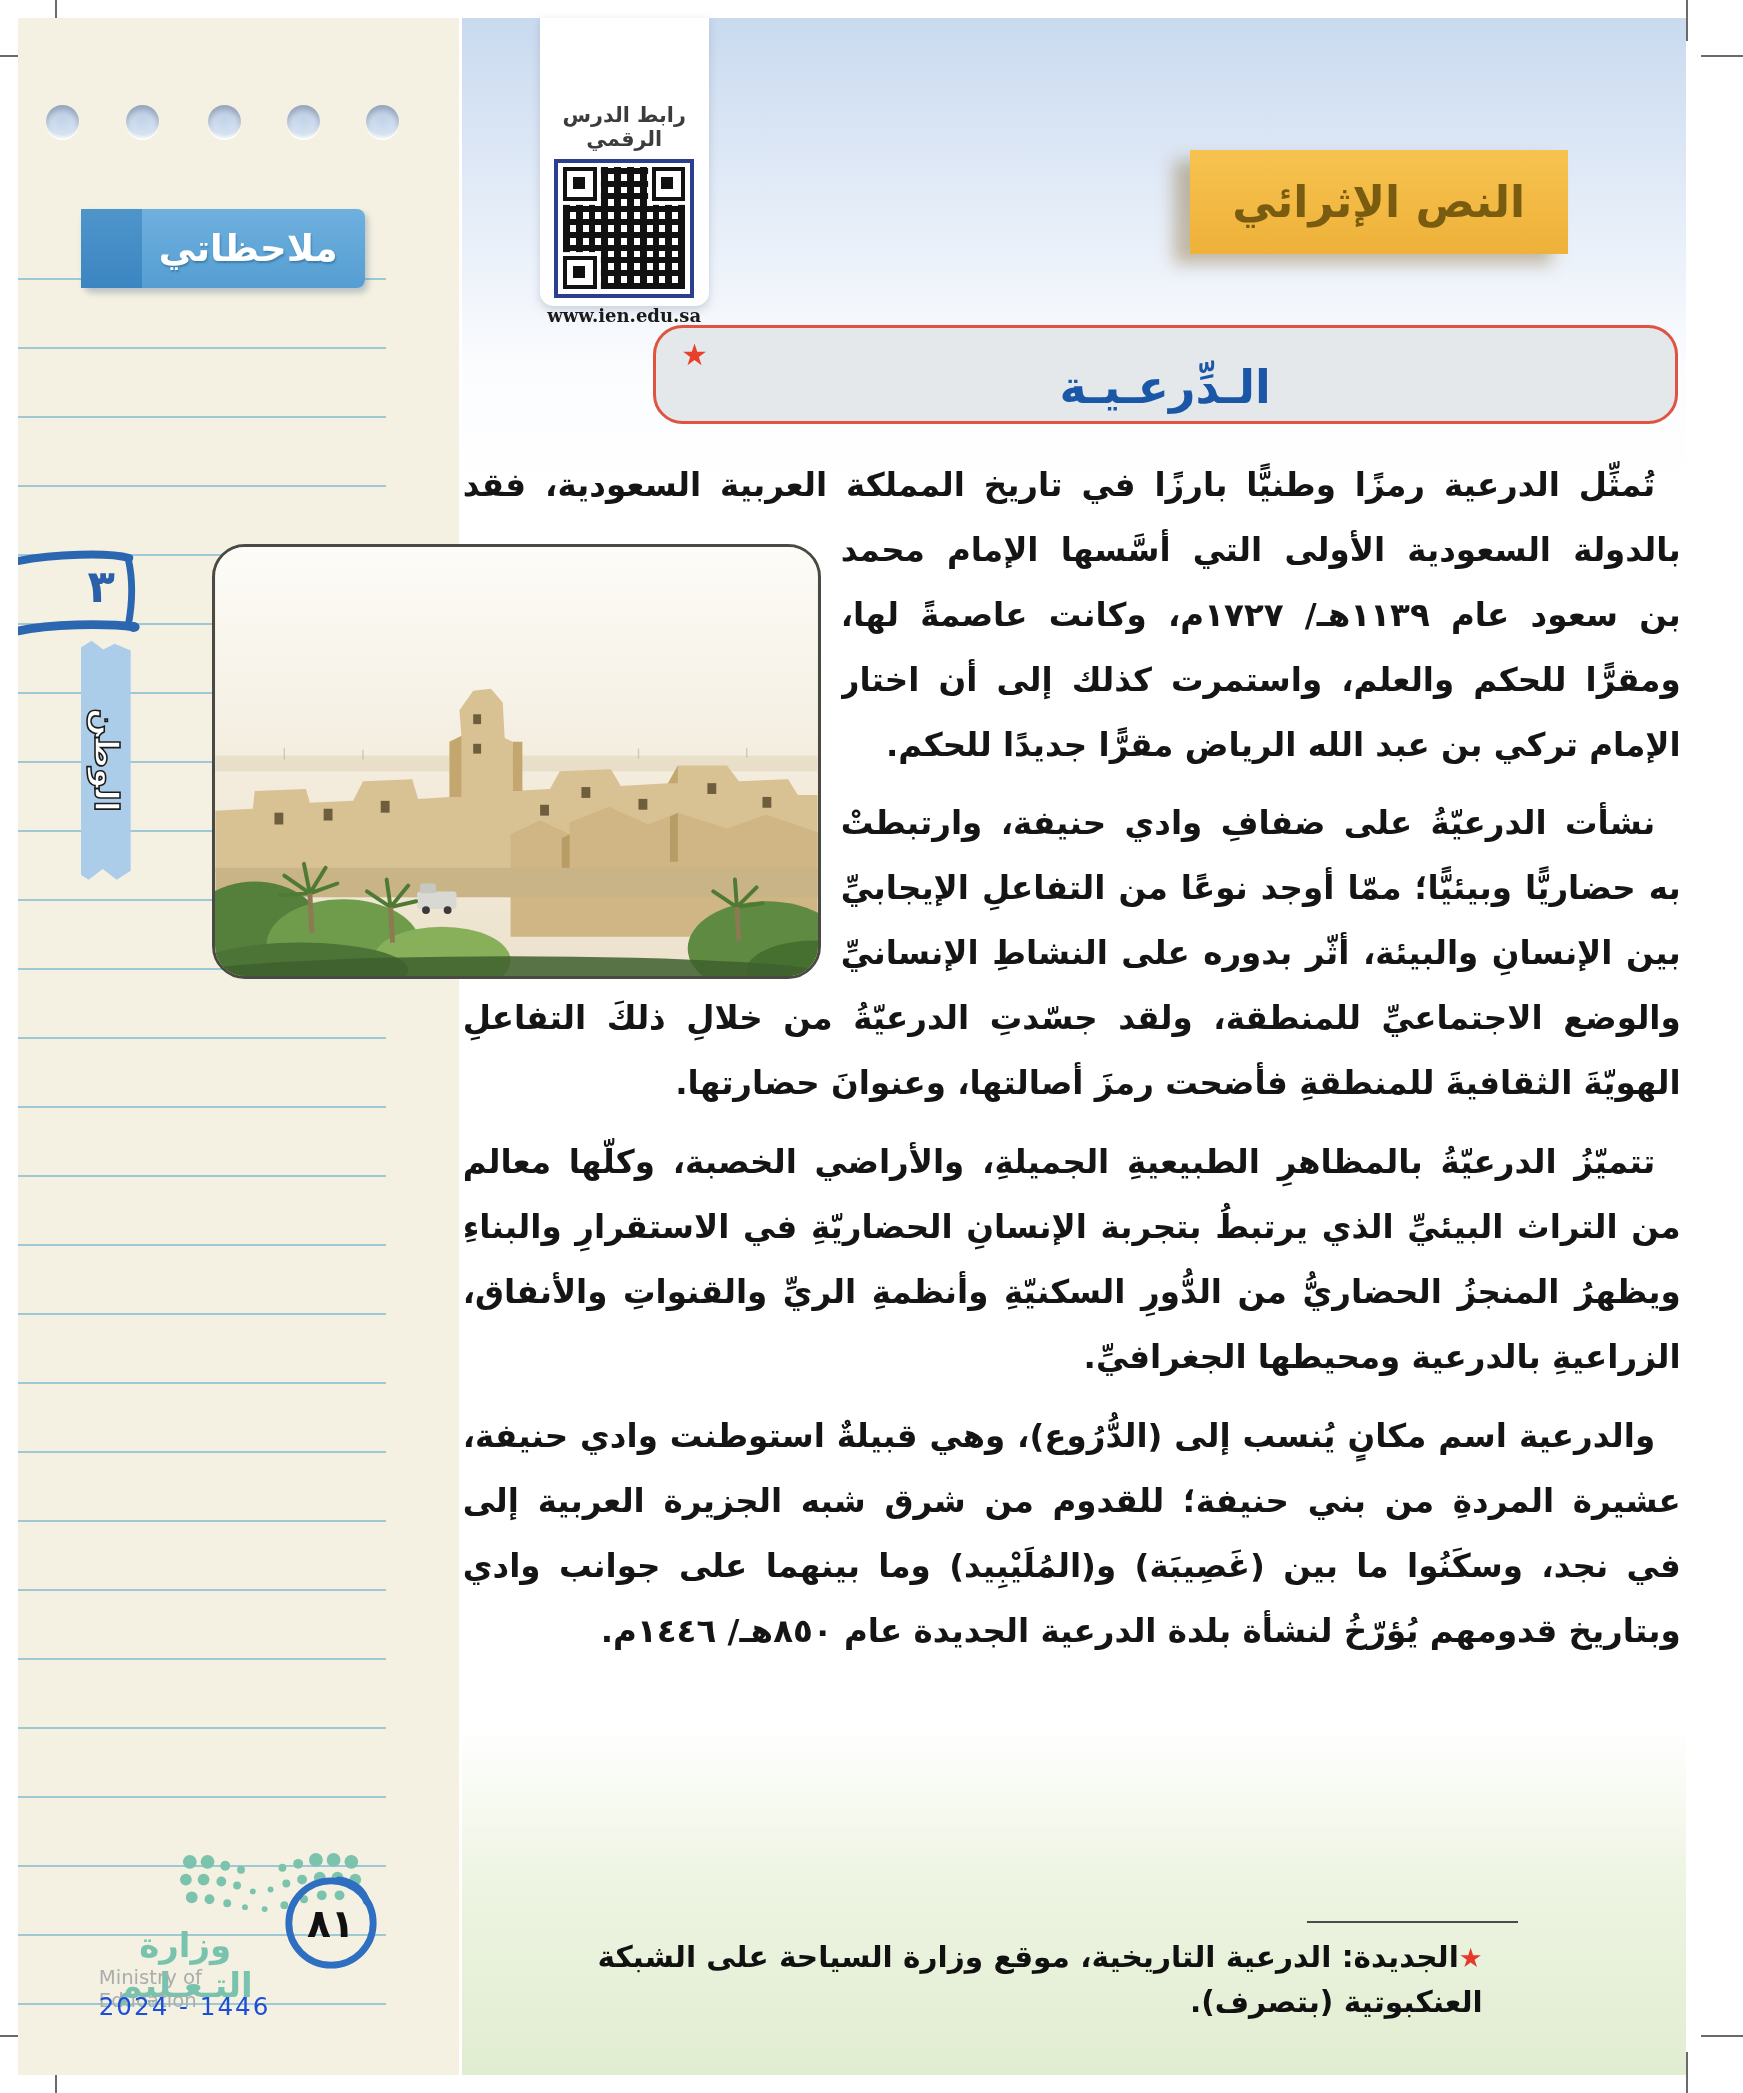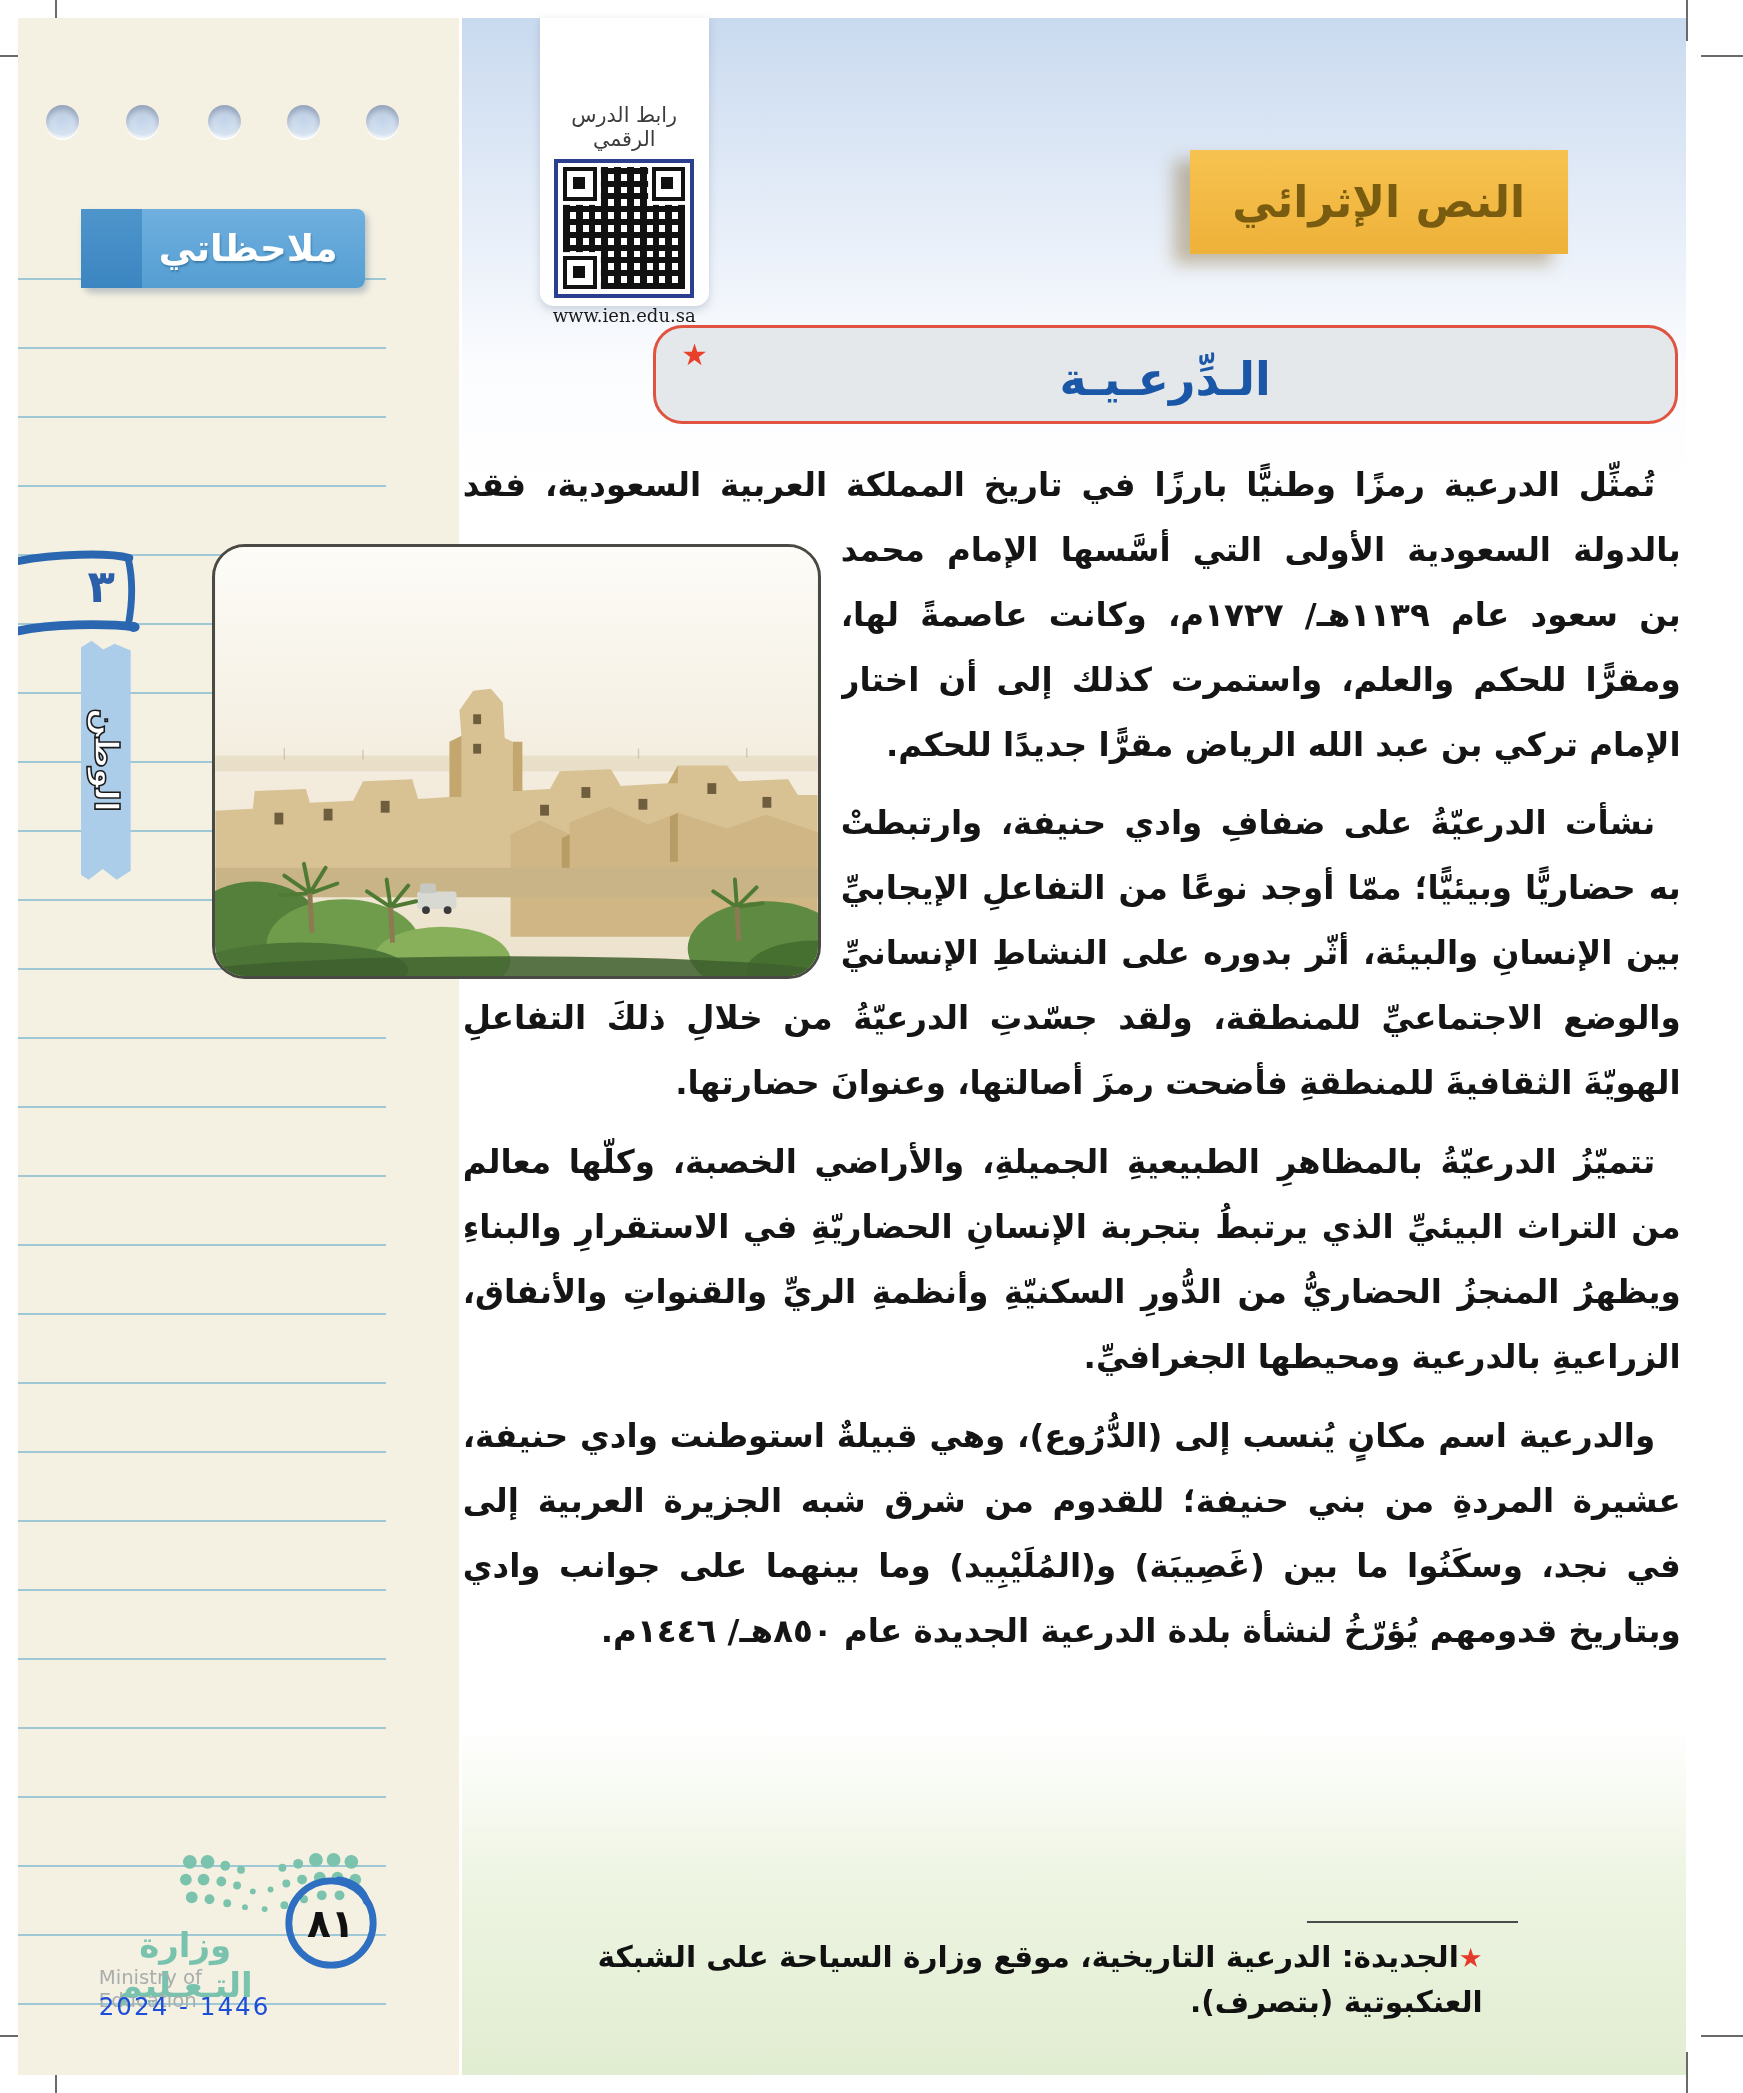--- a/index.html
+++ b/index.html
@@ -28,40 +28,40 @@
   .tape{position:absolute;left:63px;top:623px;width:50px;height:239px;background:#ABCDE9;
         clip-path:polygon(0 6.9px,22% 0,45% 8.9px,68% 3px,100% 9.9px,100% calc(100% - 8.9px),72% 100%,44% calc(100% - 10.8px),16% 100%,0 calc(100% - 4.9px));}
   .tape span{position:absolute;left:50%;top:50%;transform:translate(-50%,-50%) rotate(90deg);
         white-space:nowrap;font-weight:bold;font-size:32.5px;color:#fff;letter-spacing:3px;
         -webkit-text-stroke:1.6px #1a1a1a;}
   
   .content{position:absolute;left:441px;top:0;width:1227px;height:2057px;border-left:3.9px solid #fff;box-sizing:border-box;
         background:linear-gradient(180deg,#C9DAEF 0%,#DEE8F6 7%,#FBFCFE 17%,#FFFFFF 23%,#FFFFFF 83%,#EDF4E1 91%,#E1EDD1 100%);}
   
   .qr-card{position:absolute;left:522px;top:0;width:169px;height:288px;background:#fff;
-        border-radius:0 0 13.8px 13.8px;box-shadow:0 3.9px 8.9px rgba(110,125,150,.3);}
+        border-radius:0 0 13.8px 13.8px;box-shadow:0 3.9px 8.9px rgba(110,125,150,.3);font-weight:bold;}
   .qr-label{margin-top:85px;text-align:center;font-size:20.7px;color:#3c3c3c;direction:rtl;}
   .qr{position:relative;width:122px;height:122px;margin:7.9px auto 0;border:4.9px solid #2C3F8E;background:#fff;padding:4.9px;}
   .qr-mod{width:122px;height:122px;
         background-image:repeating-linear-gradient(0deg,#111 0 5.9px,transparent 5.9px 12.8px),
                          repeating-linear-gradient(90deg,#111 0 6.9px,#fff 6.9px 12.8px);}
   .fp{position:absolute;width:25.6px;height:25.6px;border:4.9px solid #111;background:#fff;box-shadow:0 0 0 3.9px #fff;}
   .fp::after{content:'';position:absolute;left:5.9px;top:5.9px;width:11.8px;height:11.8px;background:#111;}
   .fp.tl{left:4.9px;top:4.9px;} .fp.tr{right:4.9px;top:4.9px;} .fp.bl{left:4.9px;bottom:4.9px;}
   .qr-url{margin-top:6.9px;text-align:center;font-family:"DejaVu Serif",serif;font-size:18px;color:#1a1a1a;}
   
   .banner{position:absolute;left:1172px;top:132px;width:378px;height:104px;
         background:linear-gradient(180deg,#F7C350,#EEB139);box-shadow:-15.8px 9.9px 15.8px rgba(125,92,25,.38);}
   .banner span{display:block;height:108px;line-height:104px;text-align:center;
         color:#7A5C10;font-weight:bold;font-size:44px;direction:rtl;}
   
   .title-box{position:absolute;left:635px;top:307px;width:1025px;height:99px;box-sizing:border-box;
         background:#E4E8EB;border:3.9px solid #DF5340;border-radius:29.6px;}
   .title-star{position:absolute;left:25.6px;top:9.9px;color:#E8402B;font-size:29.6px;}
-  .title-box h1{margin:8px;height:91px;line-height:87px;text-align:center;direction:rtl;
+  .title-box h1{margin:16px;height:91px;line-height:87px;text-align:center;direction:rtl;
         color:#1B57A7;font-size:46px;font-weight:bold;}
   
   .article{position:absolute;left:445px;top:435px;width:1218px;direction:rtl;color:#151515;font-weight:bold;}
   .ln{height:65px;line-height:65px;font-size:32.5px;text-align:justify;text-align-last:justify;overflow:hidden;}
   .ln.wrap{margin-left:378px;}
   .ln.pfirst{padding-right:25.6px;}
   .ln.plast{text-align-last:right;}
   .ln.pstart{margin-top:13.8px;}
   
   .photo{position:absolute;left:194px;top:526px;width:609px;height:435px;border:3px solid #4A4A44;

